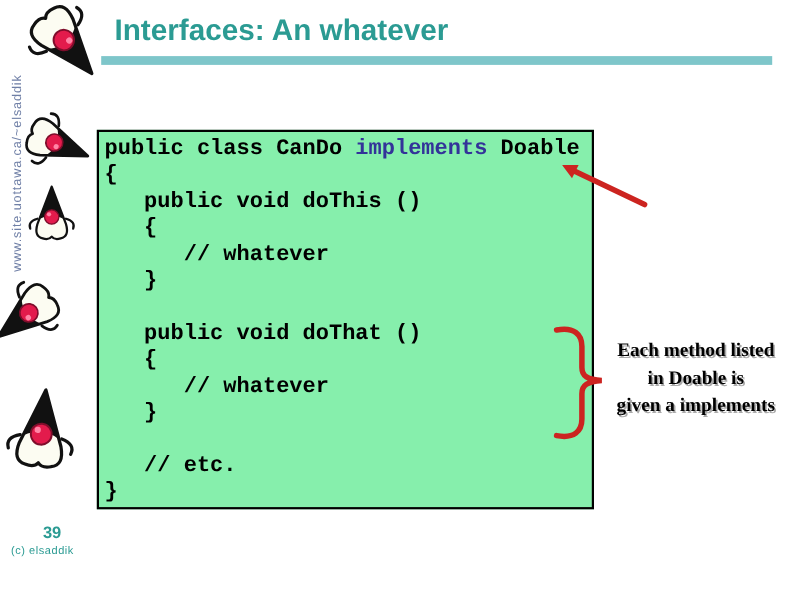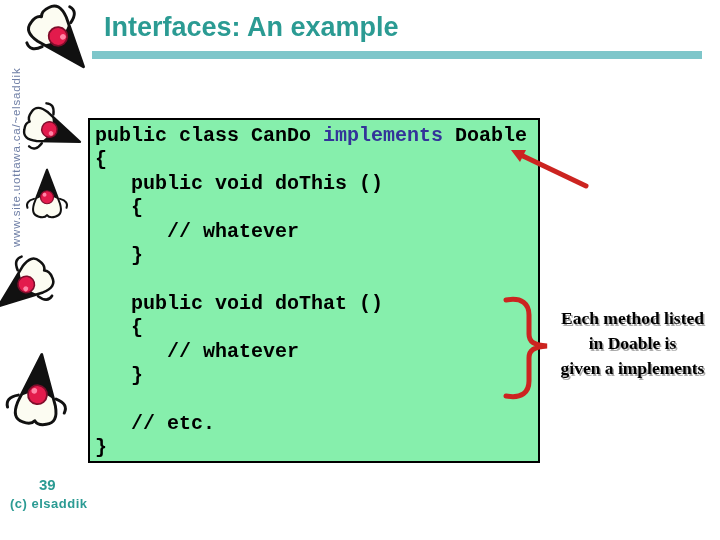--- a/index.html
+++ b/index.html
@@ -60,29 +60,29 @@
     pointer-events:none;
   }
 
   
   .page-number {
     position:absolute; left:10px; top:476px;
     font-size:15px; font-weight:bold; color:#2B9B93;margin-left:29px;
   }
   .copyright {
     position:absolute; left:10px; top:496px;
-    font-size:13px; font-weight:bold; color:#2B9B93; letter-spacing:0.5px;text-align:center;
+    font-size:10px; font-weight:normal; color:#2B9B93; letter-spacing:0.5px;text-align:center;
   }
 </style>
 </head>
 <body>
 
 <div class="slide">
 
-  <div class="title">Interfaces: An example</div>
+  <div class="title">Interfaces: An whatever</div>
   <div class="title-underline"></div>
 
   <div class="sidebar-url">www.site.uottawa.ca/~elsaddik</div>
 
   <div class="duke d1">
 <svg viewBox="0 0 60 64" xmlns="http://www.w3.org/2000/svg">
   <path d="M14 38 Q3 41 6 49" stroke="#111" stroke-width="2.5" fill="none" stroke-linecap="round"></path>
   <path d="M46 38 Q57 41 54 49" stroke="#111" stroke-width="2.5" fill="none" stroke-linecap="round"></path>
   <path d="M30 2 L14 44 Q10 58 20 60 Q27 62 30 58 Q33 62 40 60 Q50 58 46 44 Z" fill="#FCFCF2" stroke="#111" stroke-width="2.5" stroke-linejoin="round"></path>
   <path d="M30 2 L17 38 Q30 30 43 38 Z" fill="#111"></path>

